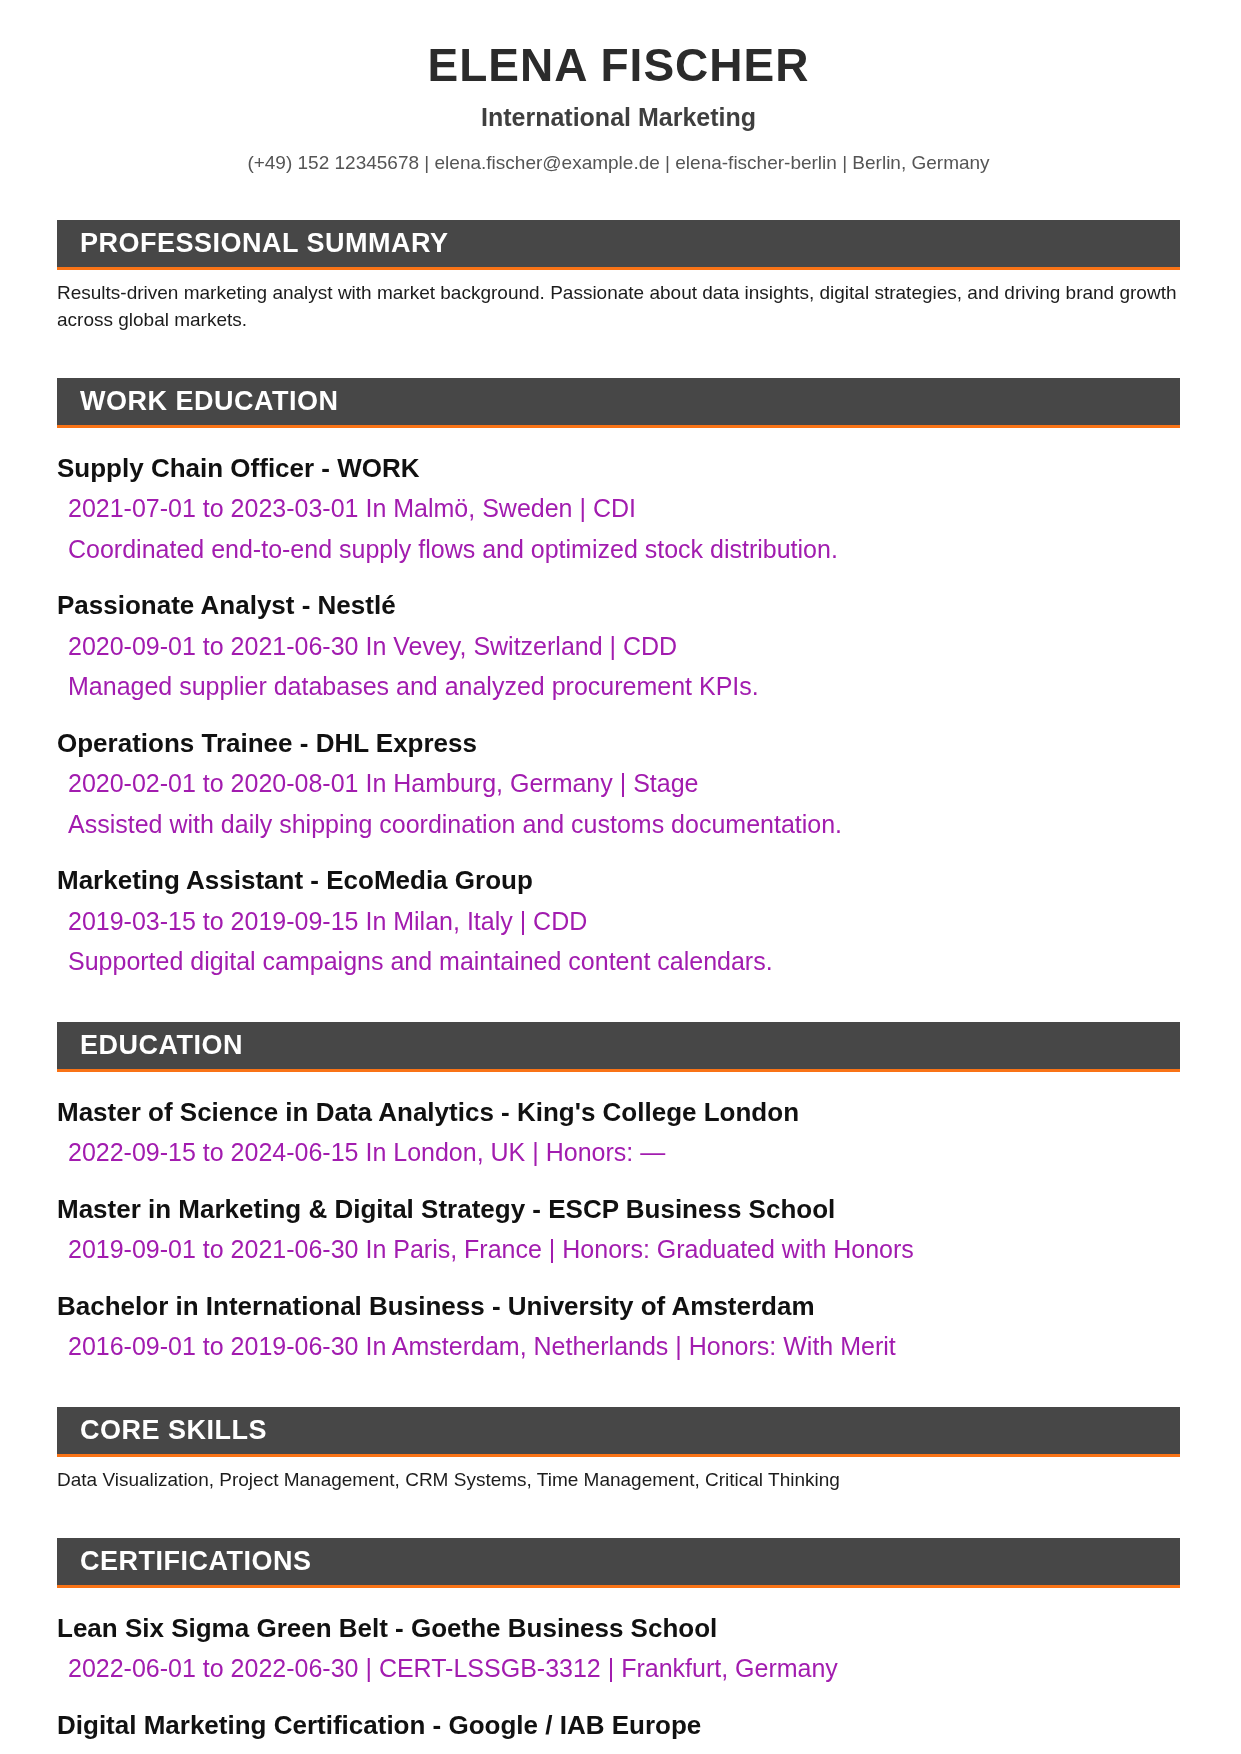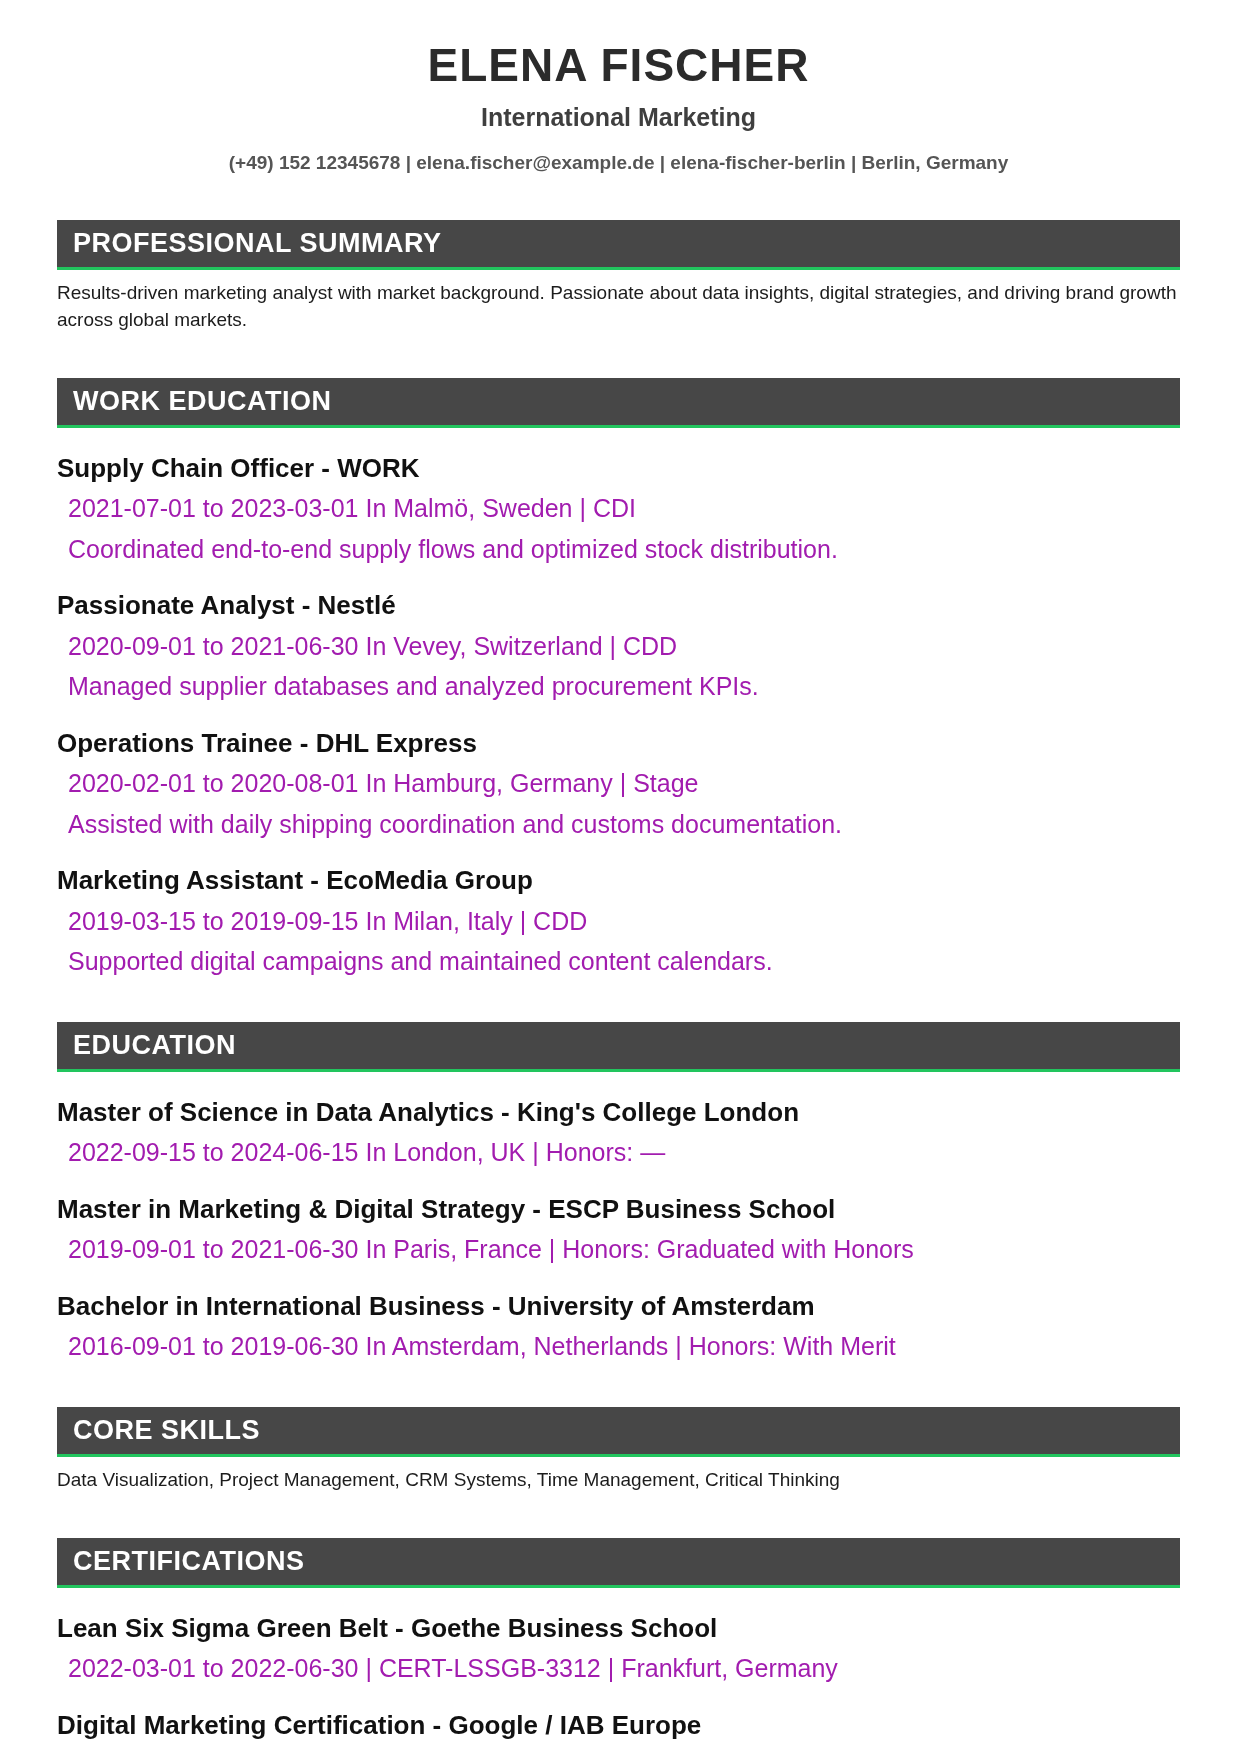--- a/index.html
+++ b/index.html
@@ -25,34 +25,34 @@
     line-height: 1.1;
   }
   .subtitle {
     font-size: 25px;
     font-weight: bold;
     color: #3f3f3f;
     margin-top: 12px;
   }
   .contact {
     font-size: 19px;
-    font-weight: bold;
+    font-weight: normal;
     color: #555555;
     margin-top: 20px;
     text-align: center;
   }
   .section { margin-top: 46px; }
   .section.tight { margin-top: 44px; }
   .section-bar {
     background: var(--section-bar-bg, #474747);
     color: var(--section-bar-fg, #ffffff);
     font-size: 27px;
     font-weight: bold;
-    padding: 8px 10px 8px 16px;
-    border-bottom: 3px solid #22c55e;
+    padding: 8px 10px 8px 23px;
+    border-bottom: 3px solid #f97316;
     letter-spacing: 0.5px;
   }
   .para {
     font-size: 19px;
     line-height: 1.42;
     margin-top: 10px;
     color: #1c1c1c;
   }
   .entry { margin-top: 24px; }
   .entry:first-of-type { margin-top: 12px; }
@@ -144,20 +144,20 @@
   <div class="para">Data Visualization, Project Management, CRM Systems, Time Management, Critical Thinking</div>
 </div>
 
 <div class="section tight">
   <div class="section-bar">
     <span>CERTIFICATIONS</span>
   </div>
 
   <div class="entry">
     <div class="entry-title">Lean Six Sigma Green Belt - Goethe Business School</div>
-    <div class="entry-meta">2022-03-01 to 2022-06-30 | CERT-LSSGB-3312 | Frankfurt, Germany</div>
+    <div class="entry-meta">2022-06-01 to 2022-06-30 | CERT-LSSGB-3312 | Frankfurt, Germany</div>
   </div>
 
   <div class="entry">
     <div class="entry-title">Digital Marketing Certification - Google / IAB Europe</div>
 
   </div>
 </div>
 
 </body></html>

